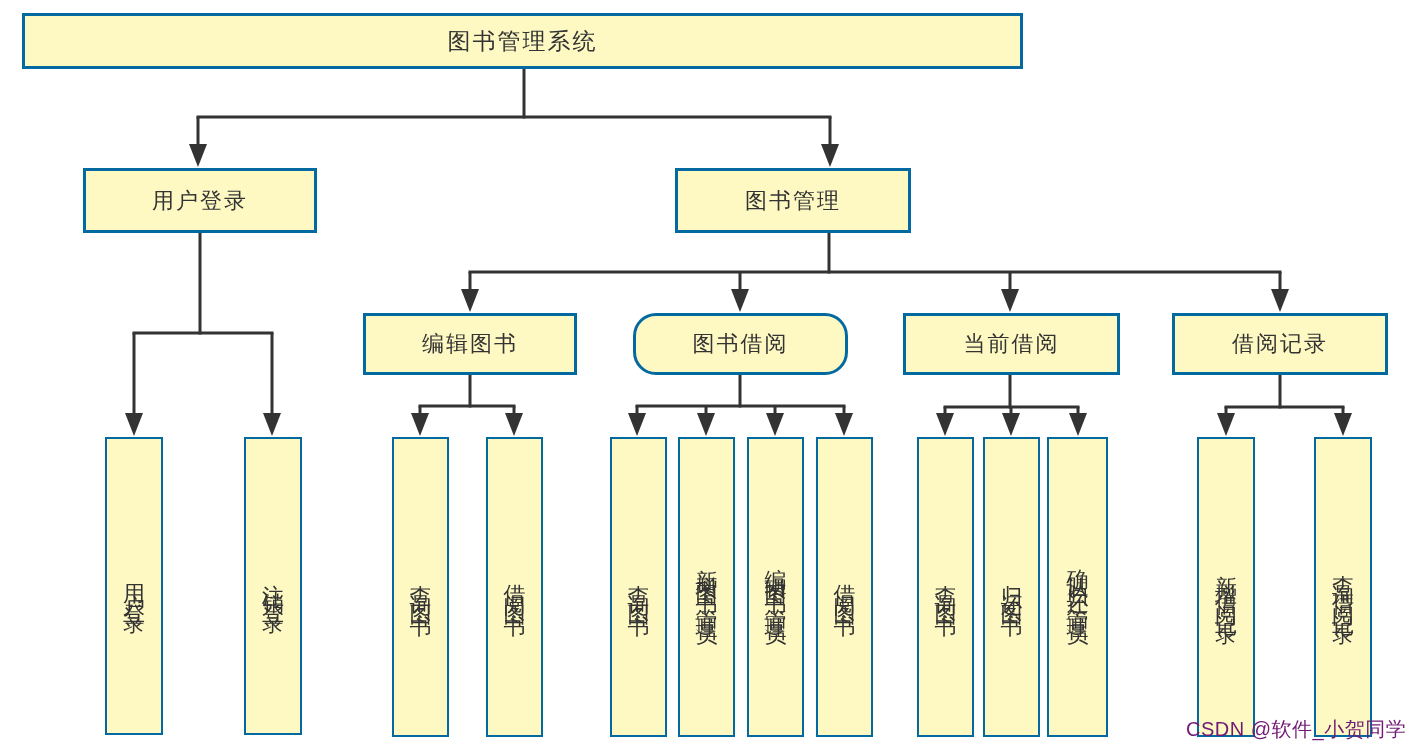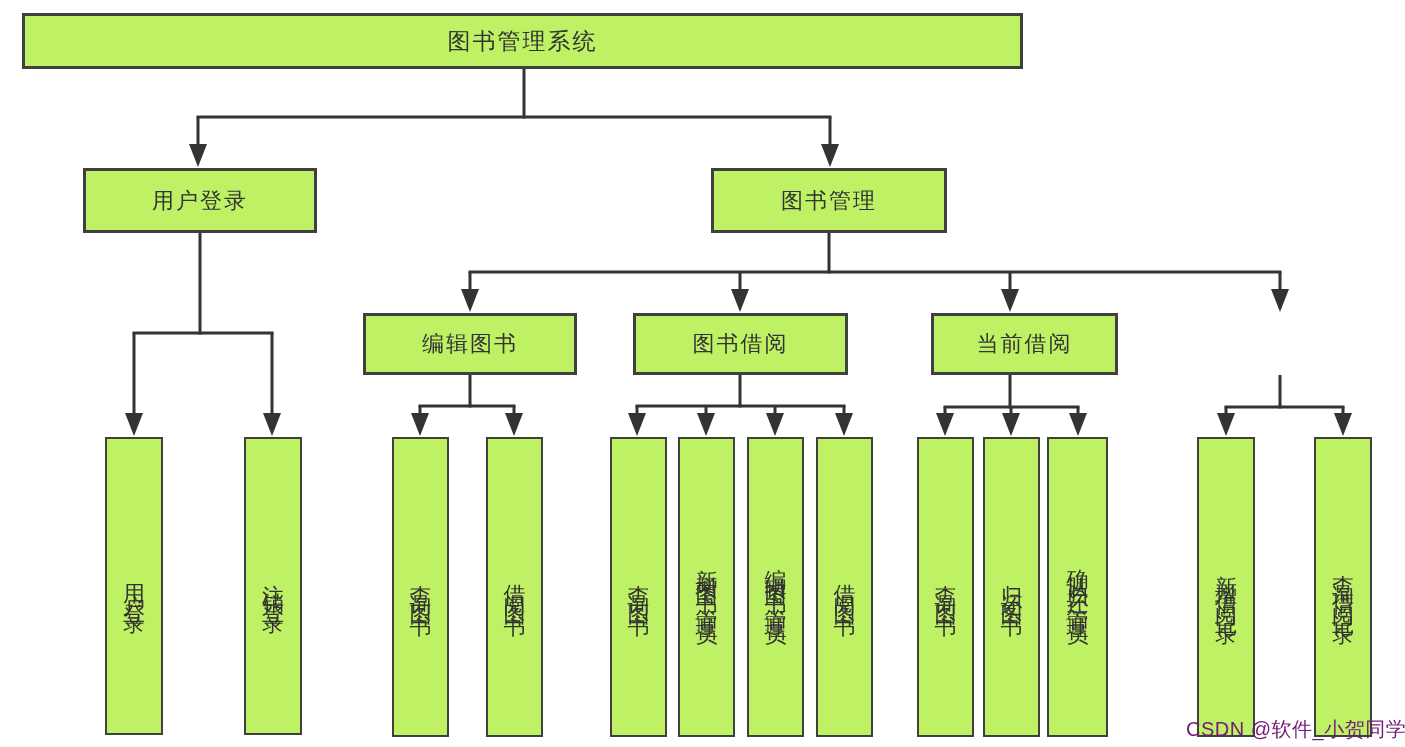--- a/index.html
+++ b/index.html
@@ -14,22 +14,22 @@
   }
   .wires {
     position: absolute;
     left: 0; top: 0;
     width: 1405px; height: 747px;
     z-index: 1;
   }
   .box {
     position: absolute;
     box-sizing: border-box;
-    border: 3px solid #404040;
-    background: #bef264;
+    border: 3px solid #0369a1;
+    background: #fef9c3;
     display: flex;
     align-items: center;
     justify-content: center;
     z-index: 2;
   }
   .hbox { font-size: 22px; letter-spacing: 2px; }
   .hbox.root { font-size: 23px; }
   .vbox { border-width: 2.5px; }
   .vbox span {
     writing-mode: vertical-rl;
@@ -130,32 +130,35 @@
     </g>
   </svg>
 
   <div class="box hbox root" style="left:22px; top:13px; width:1001px; height:56px;">
     <span>图书管理系统</span>
   </div>
 
   <div class="box hbox" style="left:83px; top:168px; width:234px; height:65px;">
     <span>用户登录</span>
   </div>
-  <div class="box hbox" style="left:711px; top:168px; width:236px; height:65px;">
+  <div class="box hbox" style="left:675px; top:168px; width:236px; height:65px;">
     <span>图书管理</span>
   </div>
 
   <div class="box hbox" style="left:363px; top:313px; width:214px; height:62px;">
     <span>编辑图书</span>
   </div>
-  <div class="box hbox" style="left:633px; top:313px; width:215px; height:62px;">
+  <div class="box hbox" style="left:633px; top:313px; width:215px; height:62px;border-radius:23px;">
     <span>图书借阅</span>
   </div>
-  <div class="box hbox" style="left:903px; top:313px; width:187px; height:62px;margin-left:28px;">
+  <div class="box hbox" style="left:903px; top:313px; width:217px; height:62px;">
     <span>当前借阅</span>
+  </div>
+  <div class="box hbox" style="left:1172px; top:313px; width:216px; height:62px;">
+    <span>借阅记录</span>
   </div>
 
   <div class="box vbox" style="left:105px; top:437px; width:58px; height:298px;">
     <span>用户登录</span>
   </div>
   <div class="box vbox" style="left:244px; top:437px; width:58px; height:298px;">
     <span>注销登录</span>
   </div>
 
   <div class="box vbox" style="left:392px; top:437px; width:57px; height:300px;">

